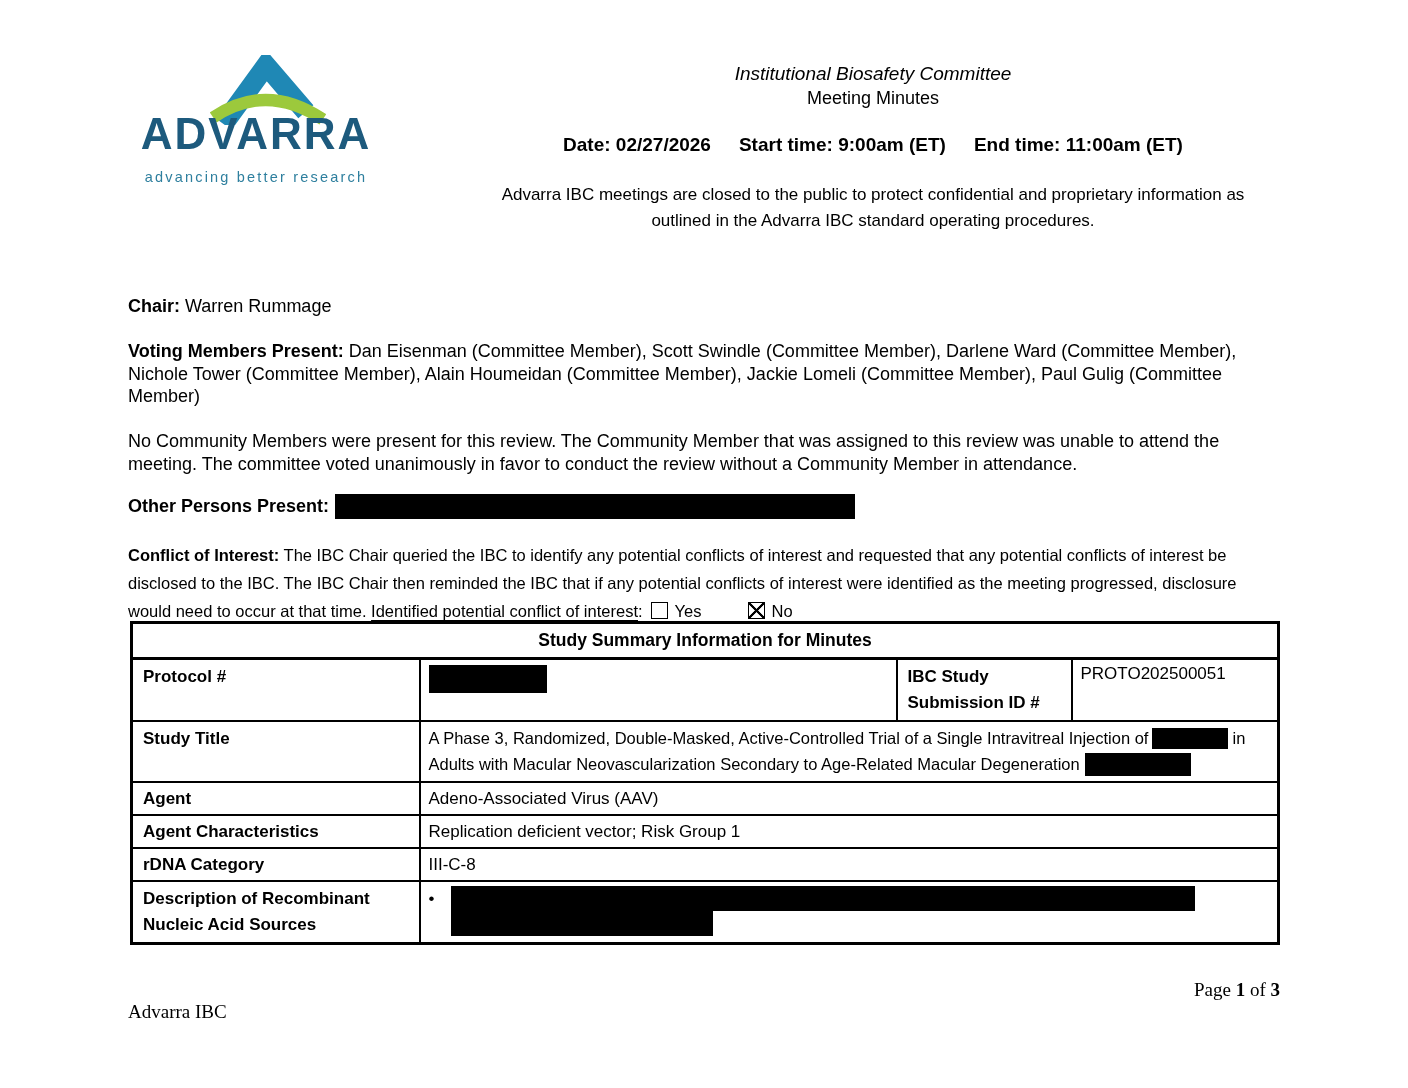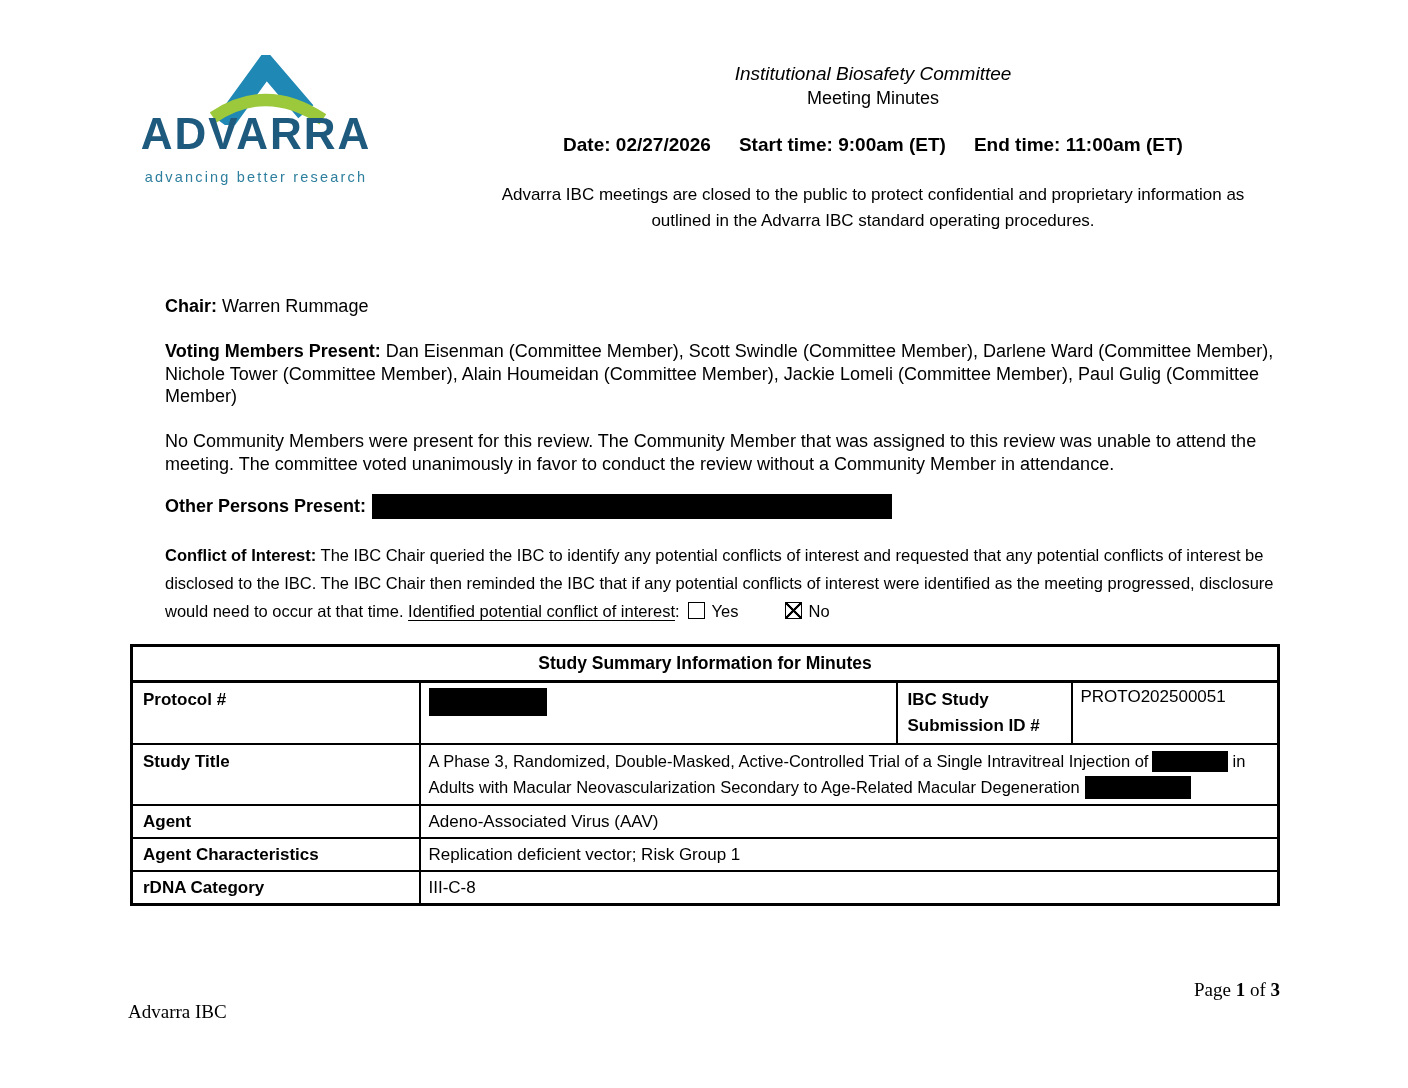--- a/index.html
+++ b/index.html
@@ -24,21 +24,21 @@
     color:var(--tagline-text,#2e7f9e);white-space:nowrap;
   }
   
   .header-col{position:absolute;left:440px;top:62px;width:866px;text-align:center;}
   .doc-title{font-style:italic;font-size:19px;line-height:24px;}
   .doc-subtitle{font-size:18px;line-height:24px;}
   .date-line{font-weight:700;font-size:19px;margin-top:22px;line-height:26px;white-space:nowrap;}
   .date-line span{margin:8px 14px;}
   .disclaimer{font-size:17px;line-height:26px;margin:24px auto 0;max-width:764px;}
   
-  .para{position:absolute;left:128px;width:1154px;font-size:18px;line-height:22.5px;margin-left:37px;}
+  .para{position:absolute;left:128px;width:1154px;font-size:18px;line-height:22.5px;}
   .b{font-weight:700;}
   .p-chair{top:295px;}
   .p-voting{top:340px;}
   .p-community{top:430px;}
   .p-other{top:494px;}
   .p-conflict{top:541px;font-size:16.5px;line-height:28px;width:1156px;}
   .redact{background:#000;display:inline-block;}
   .other-bar{width:520px;height:25px;vertical-align:-7px;margin-left:6px;}
   .uq{text-decoration:underline;text-underline-offset:3px;}
   .cbx{
@@ -46,21 +46,21 @@
     vertical-align:-2px;margin:0 7px 0 8px;background:#fff;
   }
   .cbx.checked{
     background-image:
       linear-gradient(45deg,transparent 43%,#000 46%,#000 54%,transparent 57%),
       linear-gradient(-45deg,transparent 43%,#000 46%,#000 54%,transparent 57%);
   }
   .no-group{margin-left:38px;}
   
   .summary-table{
-    position:absolute;left:130px;top:644px;width:1147px;
+    position:absolute;left:130px;top:621px;width:1147px;
     border-collapse:collapse;table-layout:fixed;
     font-size:17px;
     padding-left:12px;
   }
   .summary-table td{border:2px solid #000;padding:4px 8px;vertical-align:top;}
   .summary-table{border:3px solid #000;}
   td.tbl-title{
     font-weight:700;text-align:center;font-size:17.5px;
     border-bottom:3px solid #000;padding:6px 4px;
   }
@@ -149,20 +149,32 @@
       <td colspan="3">Adeno-Associated Virus (AAV)</td>
     </tr>
     <tr class="row-achar">
       <td class="lbl">Agent Characteristics</td>
       <td colspan="3">Replication deficient vector; Risk Group 1</td>
     </tr>
     <tr class="row-rdna">
       <td class="lbl">rDNA Category</td>
       <td colspan="3">III-C-8</td>
     </tr>
+    <tr>
+      <td class="lbl">Description of Recombinant Nucleic Acid Sources</td>
+      <td class="desc-cell" colspan="3">
+        <div class="desc-flex">
+          <span class="bullet">•</span>
+          <span>
+            <span class="redact desc-redact-1"></span>
+            <span class="redact desc-redact-2"></span>
+          </span>
+        </div>
+      </td>
+    </tr>
   </tbody>
 </table>
 
 <div class="footer-serif f-page">
   <span>Page</span>
   <span class="b">1</span>
   <span>of</span>
   <span class="b">3</span>
 </div>
 <div class="footer-serif f-org">Advarra IBC</div>

